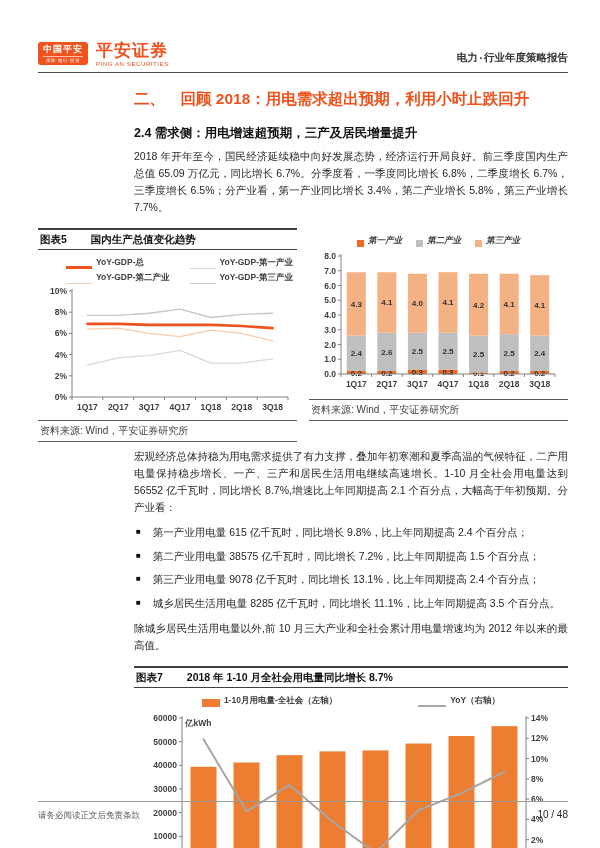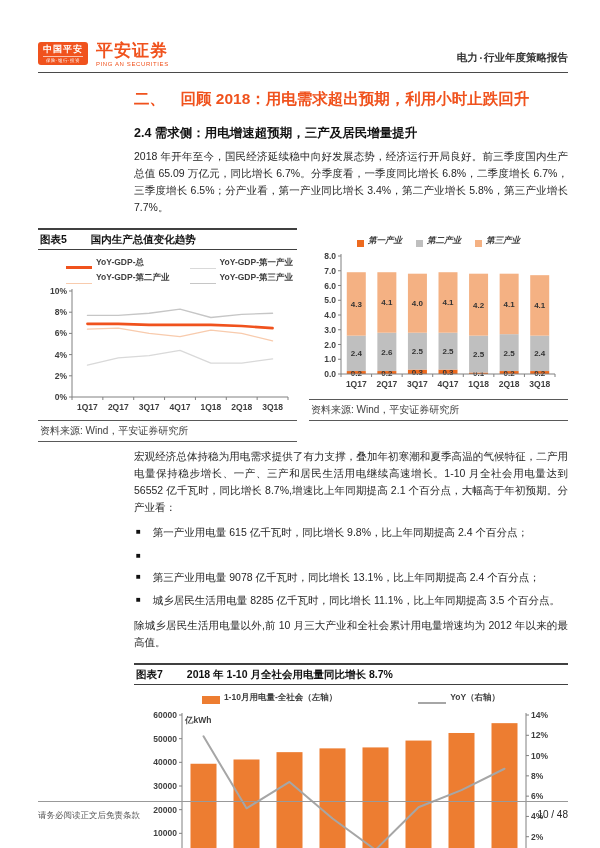--- a/index.html
+++ b/index.html
@@ -247,20 +247,21 @@
 
   <div class="content">
     <p class="para">宏观经济总体持稳为用电需求提供了有力支撑，叠加年初寒潮和夏季高温的气候特征，二产用电量保持稳步增长、一产、三产和居民生活用电继续高速增长。1-10 月全社会用电量达到 56552 亿千瓦时，同比增长 8.7%,增速比上年同期提高 2.1 个百分点，大幅高于年初预期。分产业看：</p>
     <ul class="bullets">
       <li>
           <span class="bullet-sq">■</span>
           <span>第一产业用电量 615 亿千瓦时，同比增长 9.8%，比上年同期提高 2.4 个百分点；</span>
         </li>
       <li>
           <span class="bullet-sq">■</span>
+          <span>第二产业用电量 38575 亿千瓦时，同比增长 7.2%，比上年同期提高 1.5 个百分点；</span>
         </li>
       <li>
           <span class="bullet-sq">■</span>
           <span>第三产业用电量 9078 亿千瓦时，同比增长 13.1%，比上年同期提高 2.4 个百分点；</span>
         </li>
       <li>
           <span class="bullet-sq">■</span>
           <span>城乡居民生活用电量 8285 亿千瓦时，同比增长 11.1%，比上年同期提高 3.5 个百分点。</span>
         </li>
     </ul>

